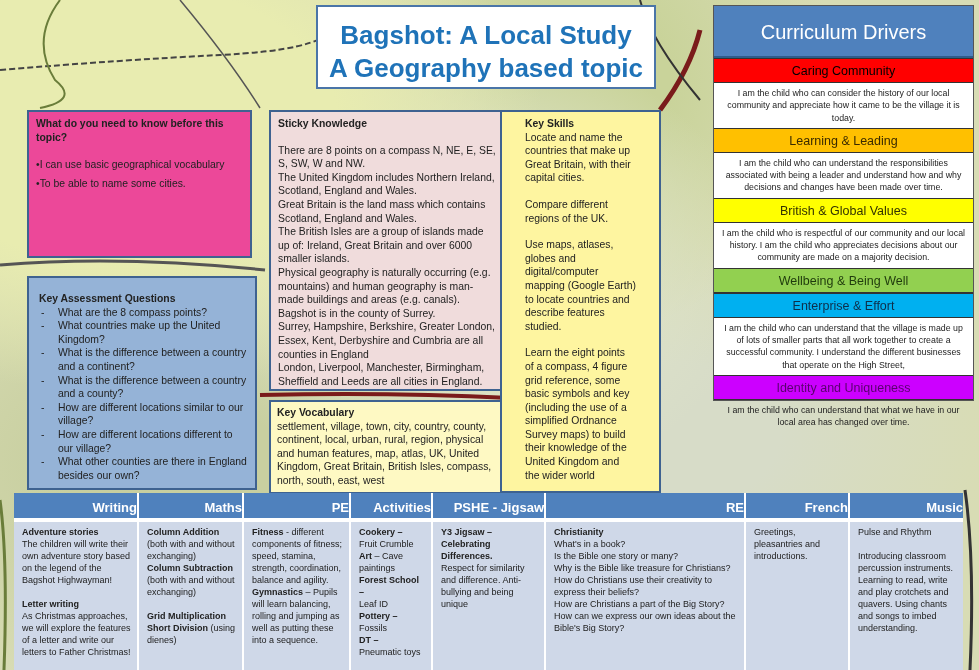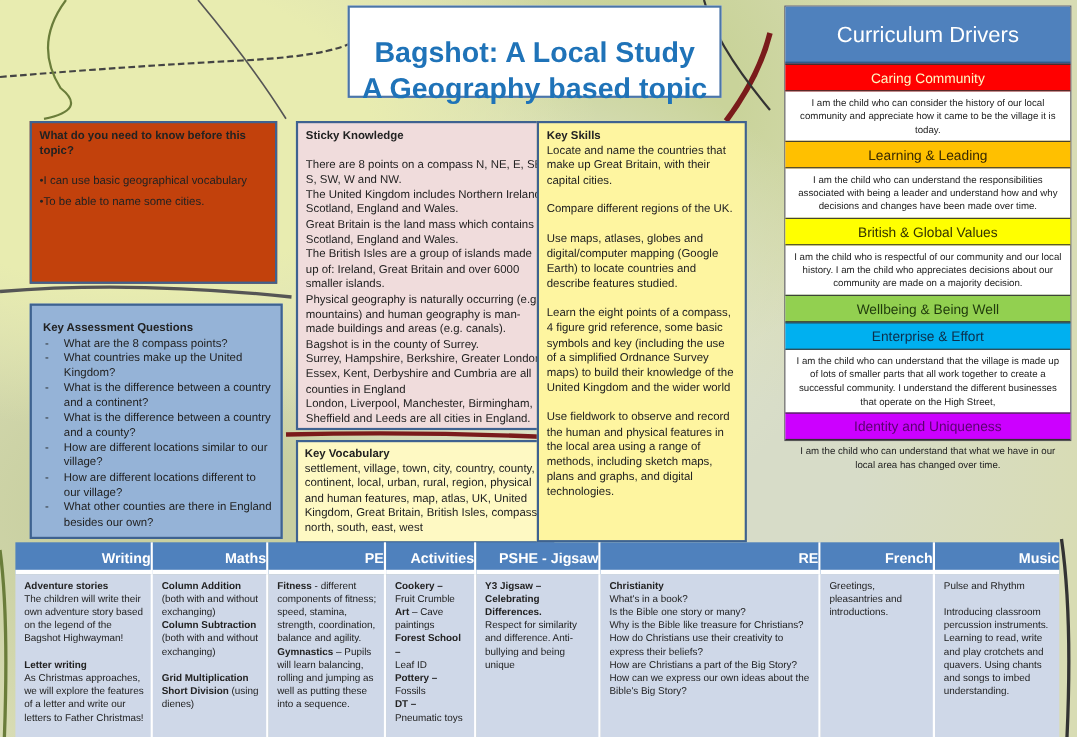--- a/index.html
+++ b/index.html
@@ -13,33 +13,33 @@
       radial-gradient(ellipse at 48% 40%, #dfe4c8 0 15%, transparent 40%),
       radial-gradient(ellipse at 60% 12%, #c9d39a 0 10%, transparent 30%),
       radial-gradient(ellipse at 20% 70%, #c8cfa0 0 12%, transparent 35%),
       radial-gradient(ellipse at 68% 65%, #d7dcc8 0 12%, transparent 35%),
       #d8dcb4;
   }
   .map-line { position: absolute; pointer-events: none; }
   .box { position: absolute; border: 2px solid #3e6290; font-size: 10.4px; line-height: 13.6px; }
   .box b, .box .hd { font-weight: bold; }
 
-  #title-box { left: 316px; top: 5px; width: 340px; height: 84px; background: #fff; border: 2px solid #4a75a8; text-align: center; color: #1f73b8; font-weight: bold; font-size: 26px; line-height: 33px; padding-top: 24px; }
+  #title-box { left: 316px; top: 5px; width: 340px; height: 84px; background: #fff; border: 2px solid #4a75a8; text-align: center; color: #1f73b8; font-weight: bold; font-size: 26px; line-height: 33px; padding-top: 12px; }
 
-  #prior { left: 27px; top: 110px; width: 225px; height: 148px; background: #c2410c; padding: 5px 7px; }
+  #prior { left: 27px; top: 110px; width: 225px; height: 148px; background: #ec4899; padding: 5px 7px; }
   #prior p { margin-bottom: 5px; }
   #assess { left: 27px; top: 276px; width: 230px; height: 214px; background: #95b3d7; padding: 14px 8px 5px 10px; }
   #assess ul { list-style: none; }
   #assess li { position: relative; padding-left: 19px; }
   #assess li::before { content: "-"; position: absolute; left: 2px; }
 
   #sticky { left: 269px; top: 110px; width: 238px; height: 281px; background: #f0dcdc; padding: 5px 7px; }
   #vocab { left: 269px; top: 400px; width: 235px; height: 94px; background: #fef9c3; padding: 4px 6px; }
 
-  #skills { left: 488px; top: 110px; width: 191px; height: 383px; background: #fef5a0; padding: 5px 7px; }
+  #skills { left: 500px; top: 110px; width: 161px; height: 383px; background: #fef5a0; padding: 5px 23px; }
   #skills p { margin-bottom: 13px; }
 
   #drivers { left: 713px; top: 5px; width: 261px; height: 396px; background: #fff; border: 1.5px solid #555; display: flex; flex-direction: column; }
   #drivers .dhead { background: #4f81bd; color: #fff; font-size: 20px; text-align: center; height: 52px; line-height: 52px; border-bottom: 2px solid #2e5c8a; }
   .dtitle { text-align: center; font-size: 12.5px; height: 25px; line-height: 25px; border-top: 1.5px solid #333; border-bottom: 1.5px solid #333; }
   .ddesc { text-align: center; font-size: 8.8px; line-height: 12.3px; padding: 4px 6px; color: #222; }
 
   #table { left: 14px; top: 493px; width: 949px; height: 177px; border: none; display: grid;
     grid-template-columns: 125px 105px 107px 82px 113px 200px 104px 113px; }
   .th { background: #4f81bd; color: #fff; font-weight: bold; font-size: 13px; height: 29px; line-height: 29px; padding-left: 8px; border-right: 2px solid #fff; border-bottom: 4px solid #fff; text-align: right; }
@@ -108,21 +108,21 @@
   <div class="hd">Key Skills</div>
   <p>Locate and name the countries that make up Great Britain, with their capital cities.</p>
   <p>Compare different regions of the UK.</p>
   <p>Use maps, atlases, globes and digital/computer mapping (Google Earth) to locate countries and describe features studied.</p>
   <p>Learn the eight points of a compass, 4 figure grid reference, some basic symbols and key (including the use of a simplified Ordnance Survey maps) to build their knowledge of the United Kingdom and the wider world</p>
   <p>Use fieldwork to observe and record the human and physical features in the local area using a range of methods, including sketch maps, plans and graphs, and digital technologies.</p>
 </div>
 
 <div class="box" id="drivers">
   <div class="dhead">Curriculum Drivers</div>
-  <div class="dtitle" style="background: rgb(255, 0, 0); color: #fef9c3;">Caring Community</div>
+  <div class="dtitle" style="background: rgb(255, 0, 0); color: #000000;">Caring Community</div>
   <div class="ddesc">I am the child who can consider the history of our local community and appreciate how it came to be the village it is today.</div>
   <div class="dtitle" style="background: rgb(255, 192, 0); color: rgb(58, 42, 0);">Learning &amp; Leading</div>
   <div class="ddesc">I am the child who can understand the responsibilities associated with being a leader and understand how and why decisions and changes have been made over time.</div>
   <div class="dtitle" style="background: rgb(255, 255, 0); color: rgb(51, 51, 0);">British &amp; Global Values</div>
   <div class="ddesc">I am the child who is respectful of our community and our local history. I am the child who appreciates decisions about our community are made on a majority decision.</div>
   <div class="dtitle" style="background: rgb(146, 208, 80); color: rgb(31, 58, 12);">Wellbeing &amp; Being Well</div>
   <div class="dtitle" style="background: rgb(0, 176, 240); color: rgb(13, 46, 74);">Enterprise &amp; Effort</div>
   <div class="ddesc">I am the child who can understand that the village is made up of lots of smaller parts that all work together to create a successful community. I understand the different businesses that operate on the High Street,</div>
   <div class="dtitle" style="background: rgb(204, 0, 255); color: rgb(90, 0, 112);">Identity and Uniqueness</div>
   <div class="ddesc">I am the child who can understand that what we have in our local area has changed over time.</div>

